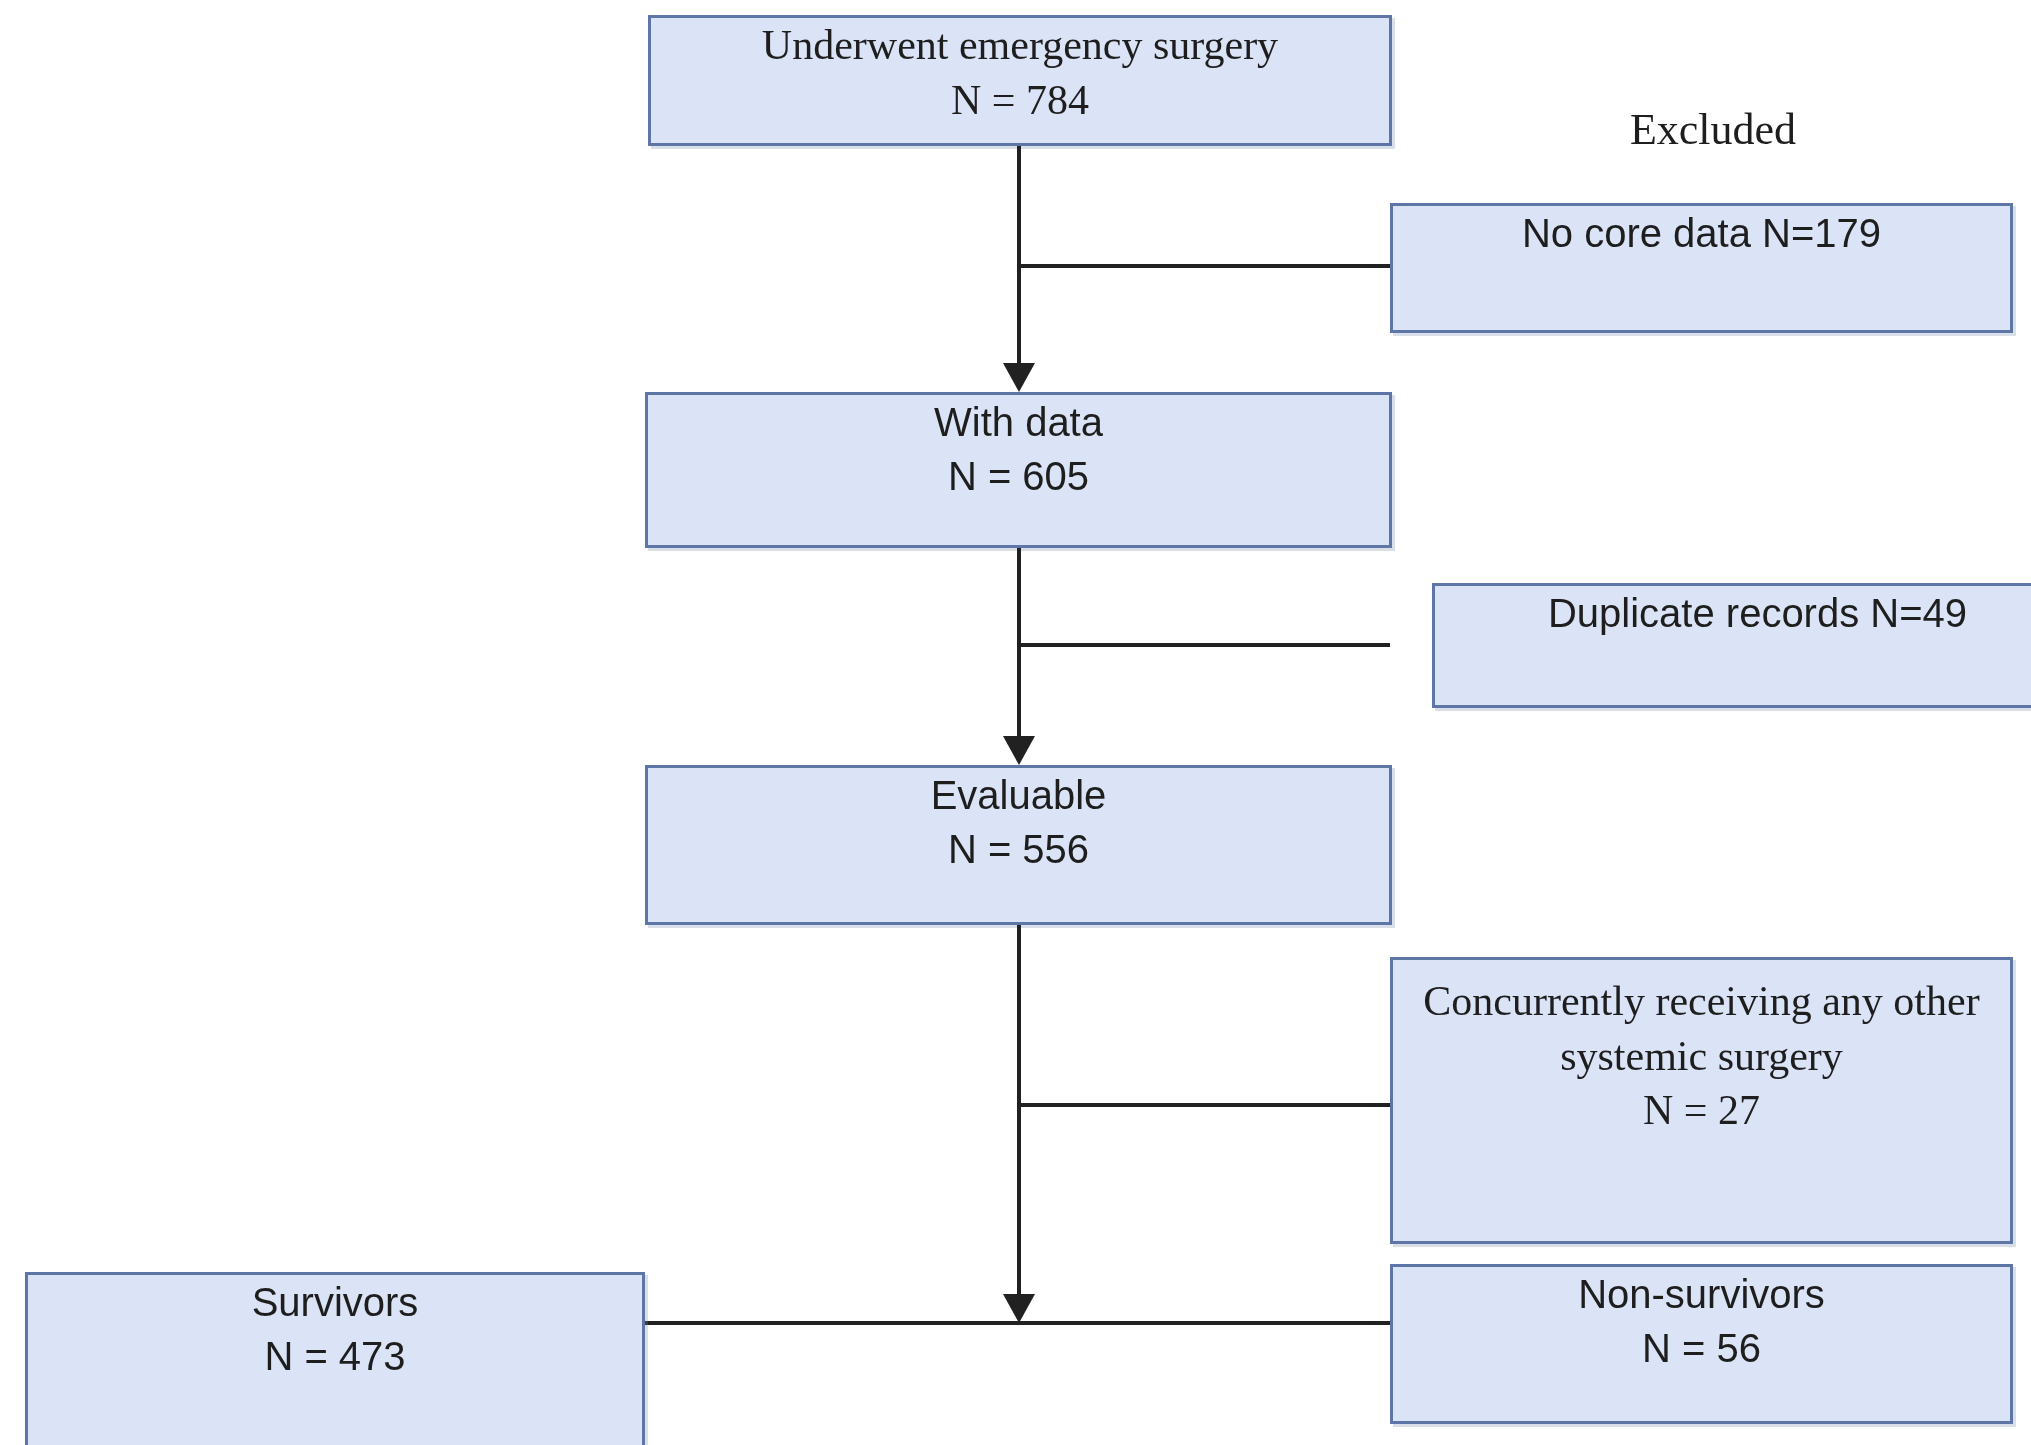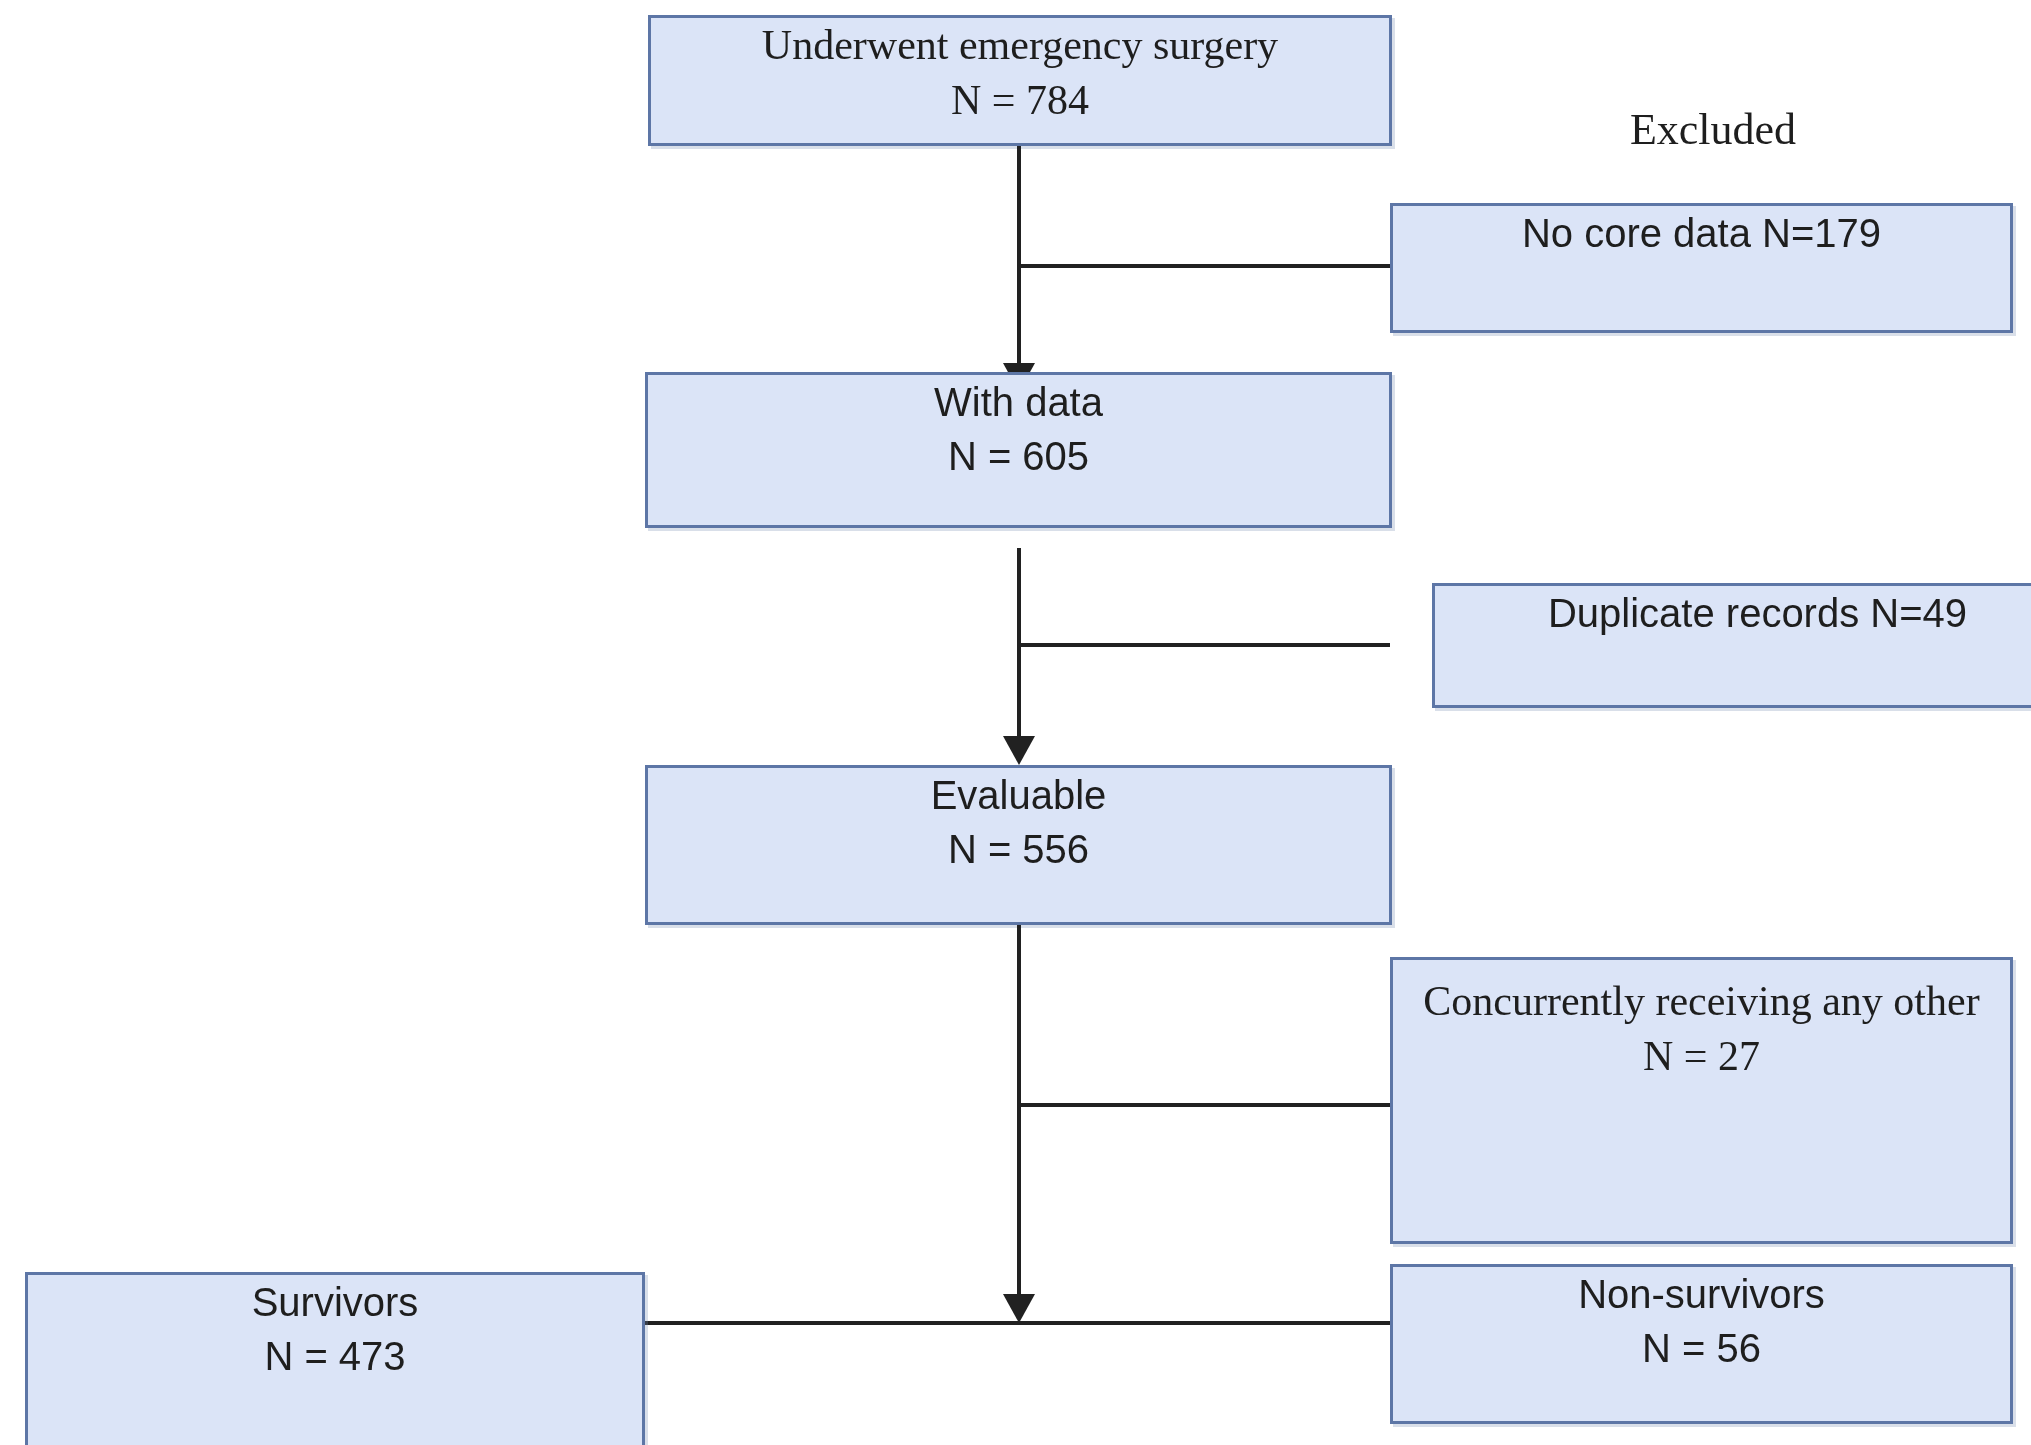--- a/index.html
+++ b/index.html
@@ -60,21 +60,21 @@
   <div class="label" style="left:1563px;top:104px;width:300px;">Excluded</div>
 
   <div class="vline" style="left:1017px;top:146px;height:219px;"></div>
   <div class="arrow-down" style="left:1003px;top:363px;"></div>
   <div class="hline" style="left:1019px;top:264px;width:371px;"></div>
 
   <div class="box sans" style="left:1390px;top:203px;width:623px;height:130px;">
     <div>No core data N=179</div>
   </div>
 
-  <div class="box sans" style="left:645px;top:372px;width:747px;height:156px;">
+  <div class="box sans" style="left:645px;top:392px;width:747px;height:156px;">
     <div>With data</div>
     <div>N = 605</div>
   </div>
 
   <div class="vline" style="left:1017px;top:548px;height:190px;"></div>
   <div class="arrow-down" style="left:1003px;top:736px;"></div>
   <div class="hline" style="left:1019px;top:643px;width:371px;"></div>
 
   <div class="box sans" style="left:1432px;top:583px;width:623px;height:125px;padding-left:28px;">
     <div>Duplicate records N=49</div>
@@ -84,20 +84,21 @@
     <div>Evaluable</div>
     <div>N = 556</div>
   </div>
 
   <div class="vline" style="left:1017px;top:925px;height:371px;"></div>
   <div class="arrow-down" style="left:1003px;top:1294px;"></div>
   <div class="hline" style="left:1019px;top:1103px;width:371px;"></div>
 
   <div class="box serif spread" style="left:1390px;top:957px;width:623px;height:287px;">
     <div>Concurrently receiving any other</div>
+    <div>systemic surgery</div>
     <div>N = 27</div>
   </div>
 
   <div class="hline" style="left:645px;top:1321px;width:745px;"></div>
 
   <div class="box sans" style="left:25px;top:1272px;width:620px;height:176px;">
     <div>Survivors</div>
     <div>N = 473</div>
   </div>
 

